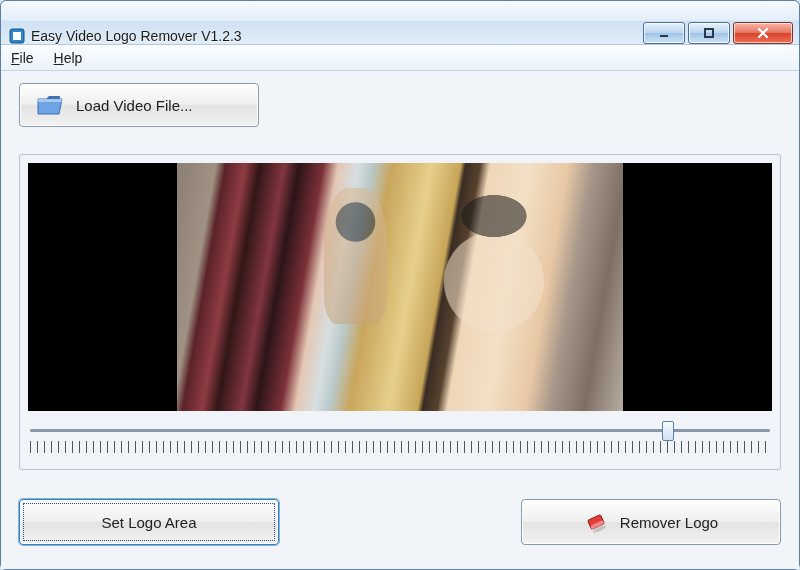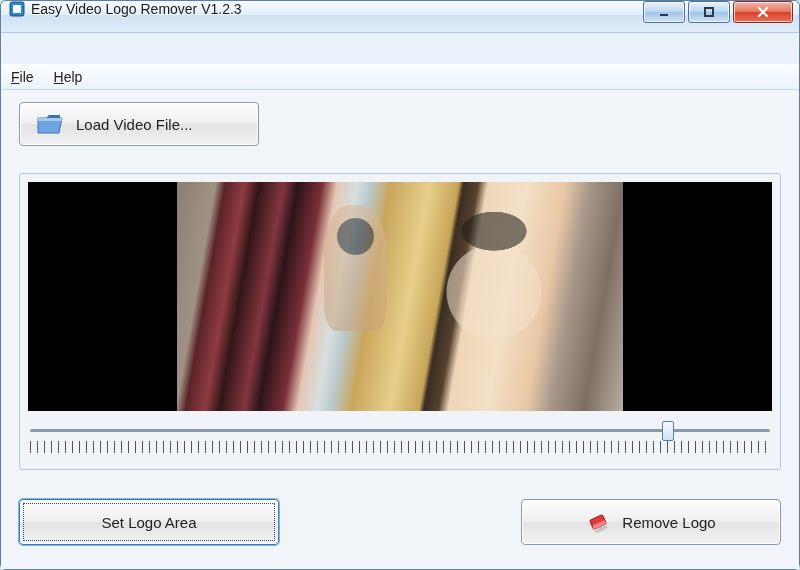--- a/index.html
+++ b/index.html
@@ -15,23 +15,23 @@
     width: 800px; height: 570px;
     background: linear-gradient(to bottom, #e8f2fb 0%, #d3e4f2 4px, #e9f2fa 30px, #edf4fa 100%);
     border: 1px solid #5b7fa8;
     border-radius: 6px;
     display: flex;
     flex-direction: column;
     box-shadow: inset 0 0 0 1px rgba(255,255,255,0.6);
   }
   
   .titlebar {
-    height: 32px;
+    height: 44px;
     display: flex;
-    align-items: flex-start;
+    align-items: flex-end;
     padding: 0 2px 0 8px;
     background: linear-gradient(to bottom, #f6fafd 0%, #e3eef9 45%, #cfe1f3 46%, #e0edf8 100%);
     border-bottom: 1px solid #b6c8de;
     border-radius: 6px 6px 0 0;
   }
   .titlebar .app-icon {
     width: 16px; height: 16px; margin-right: 6px;
     display:inline-flex;align-items:center;justify-content:center;
   }
   .titlebar .title {
@@ -57,21 +57,20 @@
   }
   .win-btn svg { pointer-events:none; }
   
   .menubar {
     height: 26px;
     display:flex; align-items:center;
     padding: 0 10px;
     gap: 20px;
     background: linear-gradient(to bottom, #fbfdff, #ebf2f9);
     border-bottom: 1px solid #c7d6e6;
-    margin-top: 31px;
   }
   .menubar .menu-item {
     font-size: 14px;
     color: #222;
     cursor: default;
   }
   .menubar .menu-item .mn { text-decoration: underline; }
   
   .content {
     flex:1;
@@ -246,18 +245,18 @@
       <div class="btn">
         <span class="icon">
           <svg width="24" height="22" viewBox="0 0 24 22">
             <g transform="rotate(-25 12 11)">
               <rect x="5" y="6" width="14" height="10" rx="2" fill="#e23b3b" stroke="#8f1e1e"></rect>
               <rect x="5" y="12" width="14" height="4" rx="2" fill="#f08585"></rect>
               <ellipse cx="12" cy="19" rx="7" ry="2" fill="rgba(0,0,0,0.15)"></ellipse>
             </g>
           </svg>
         </span>
-        <span>Remove Logo</span>
+        <span>Remover Logo</span>
       </div>
     </div>
 
   </div>
 </div>
 
 </body></html>

